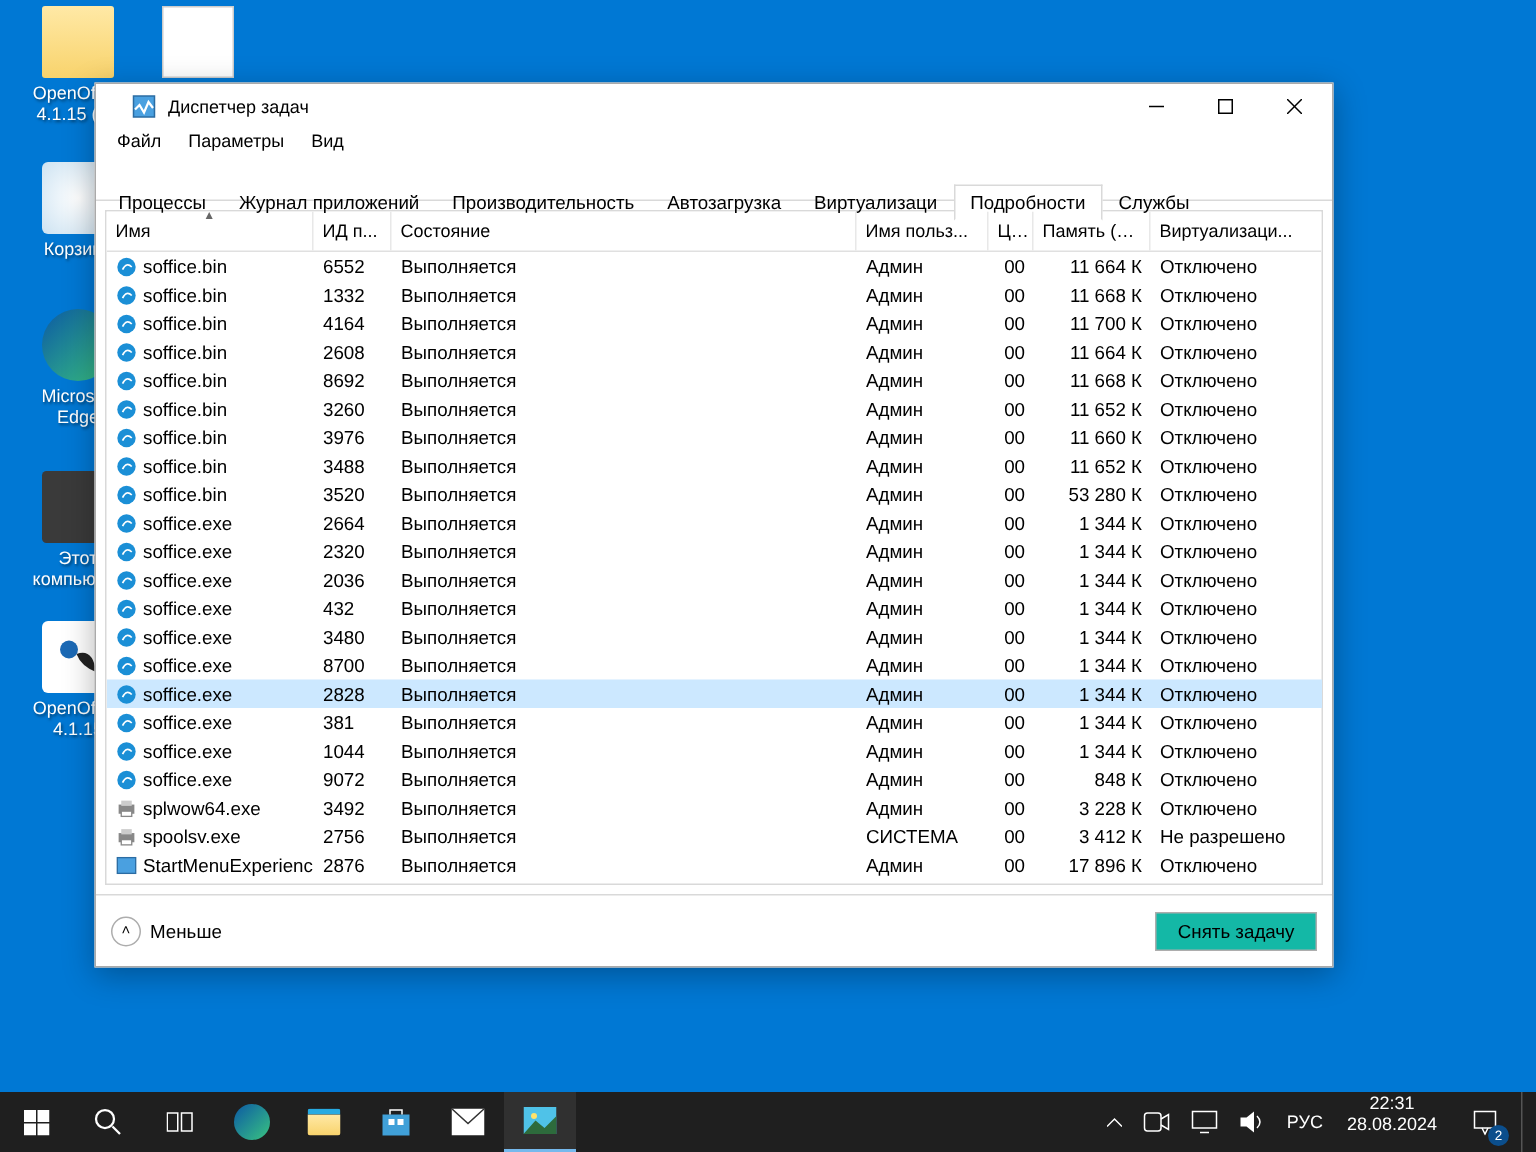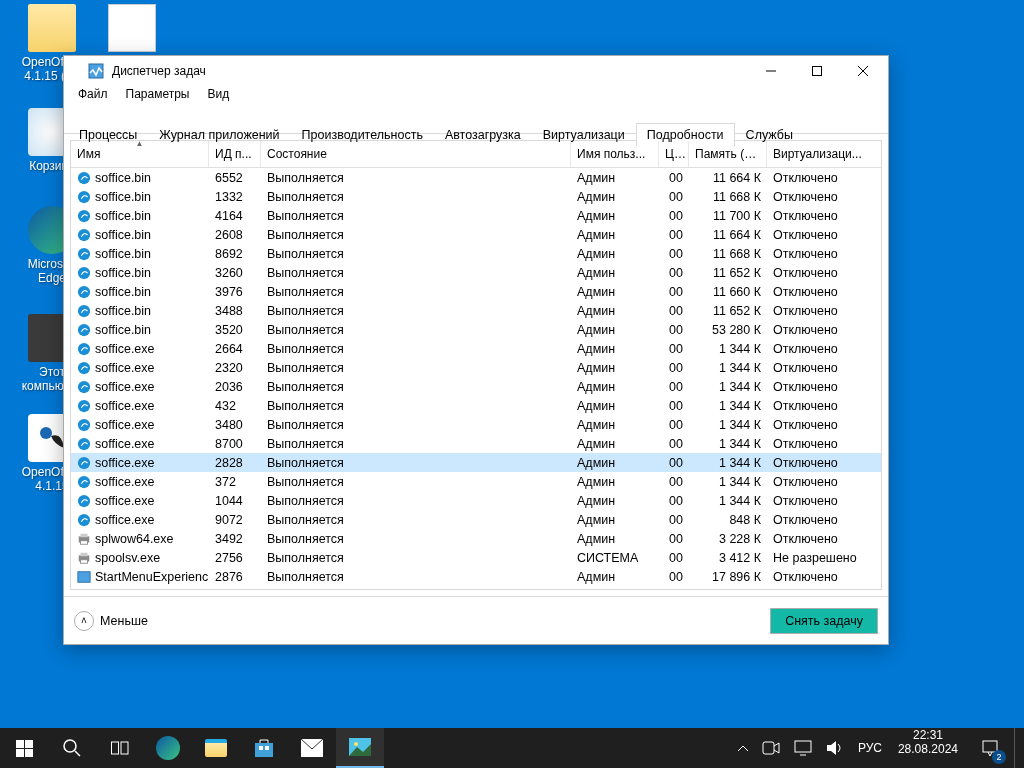--- a/index.html
+++ b/index.html
@@ -401,21 +401,21 @@
           <div class="cell col-virt" style="flex:1">Отключено</div>
         </div>
         <div class="row">
           <div class="cell col-name name-cell">
             <svg class="proc-icon" viewBox="0 0 16 16">
               <circle cx="8" cy="8" r="7" fill="#1b8fd6"></circle>
               <path d="M5 10 Q8 4 12 8" stroke="#fff" fill="none" stroke-width="1.3"></path>
             </svg>
             <span>soffice.exe</span>
           </div>
-          <div class="cell col-pid">372</div>
+          <div class="cell col-pid">381</div>
           <div class="cell col-state">Выполняется</div>
           <div class="cell col-user">Админ</div>
           <div class="cell col-cpu">00</div>
           <div class="cell col-mem">1 344 К</div>
           <div class="cell col-virt" style="flex:1">Отключено</div>
         </div>
         <div class="row">
           <div class="cell col-name name-cell">
             <svg class="proc-icon" viewBox="0 0 16 16">
               <circle cx="8" cy="8" r="7" fill="#1b8fd6"></circle>

